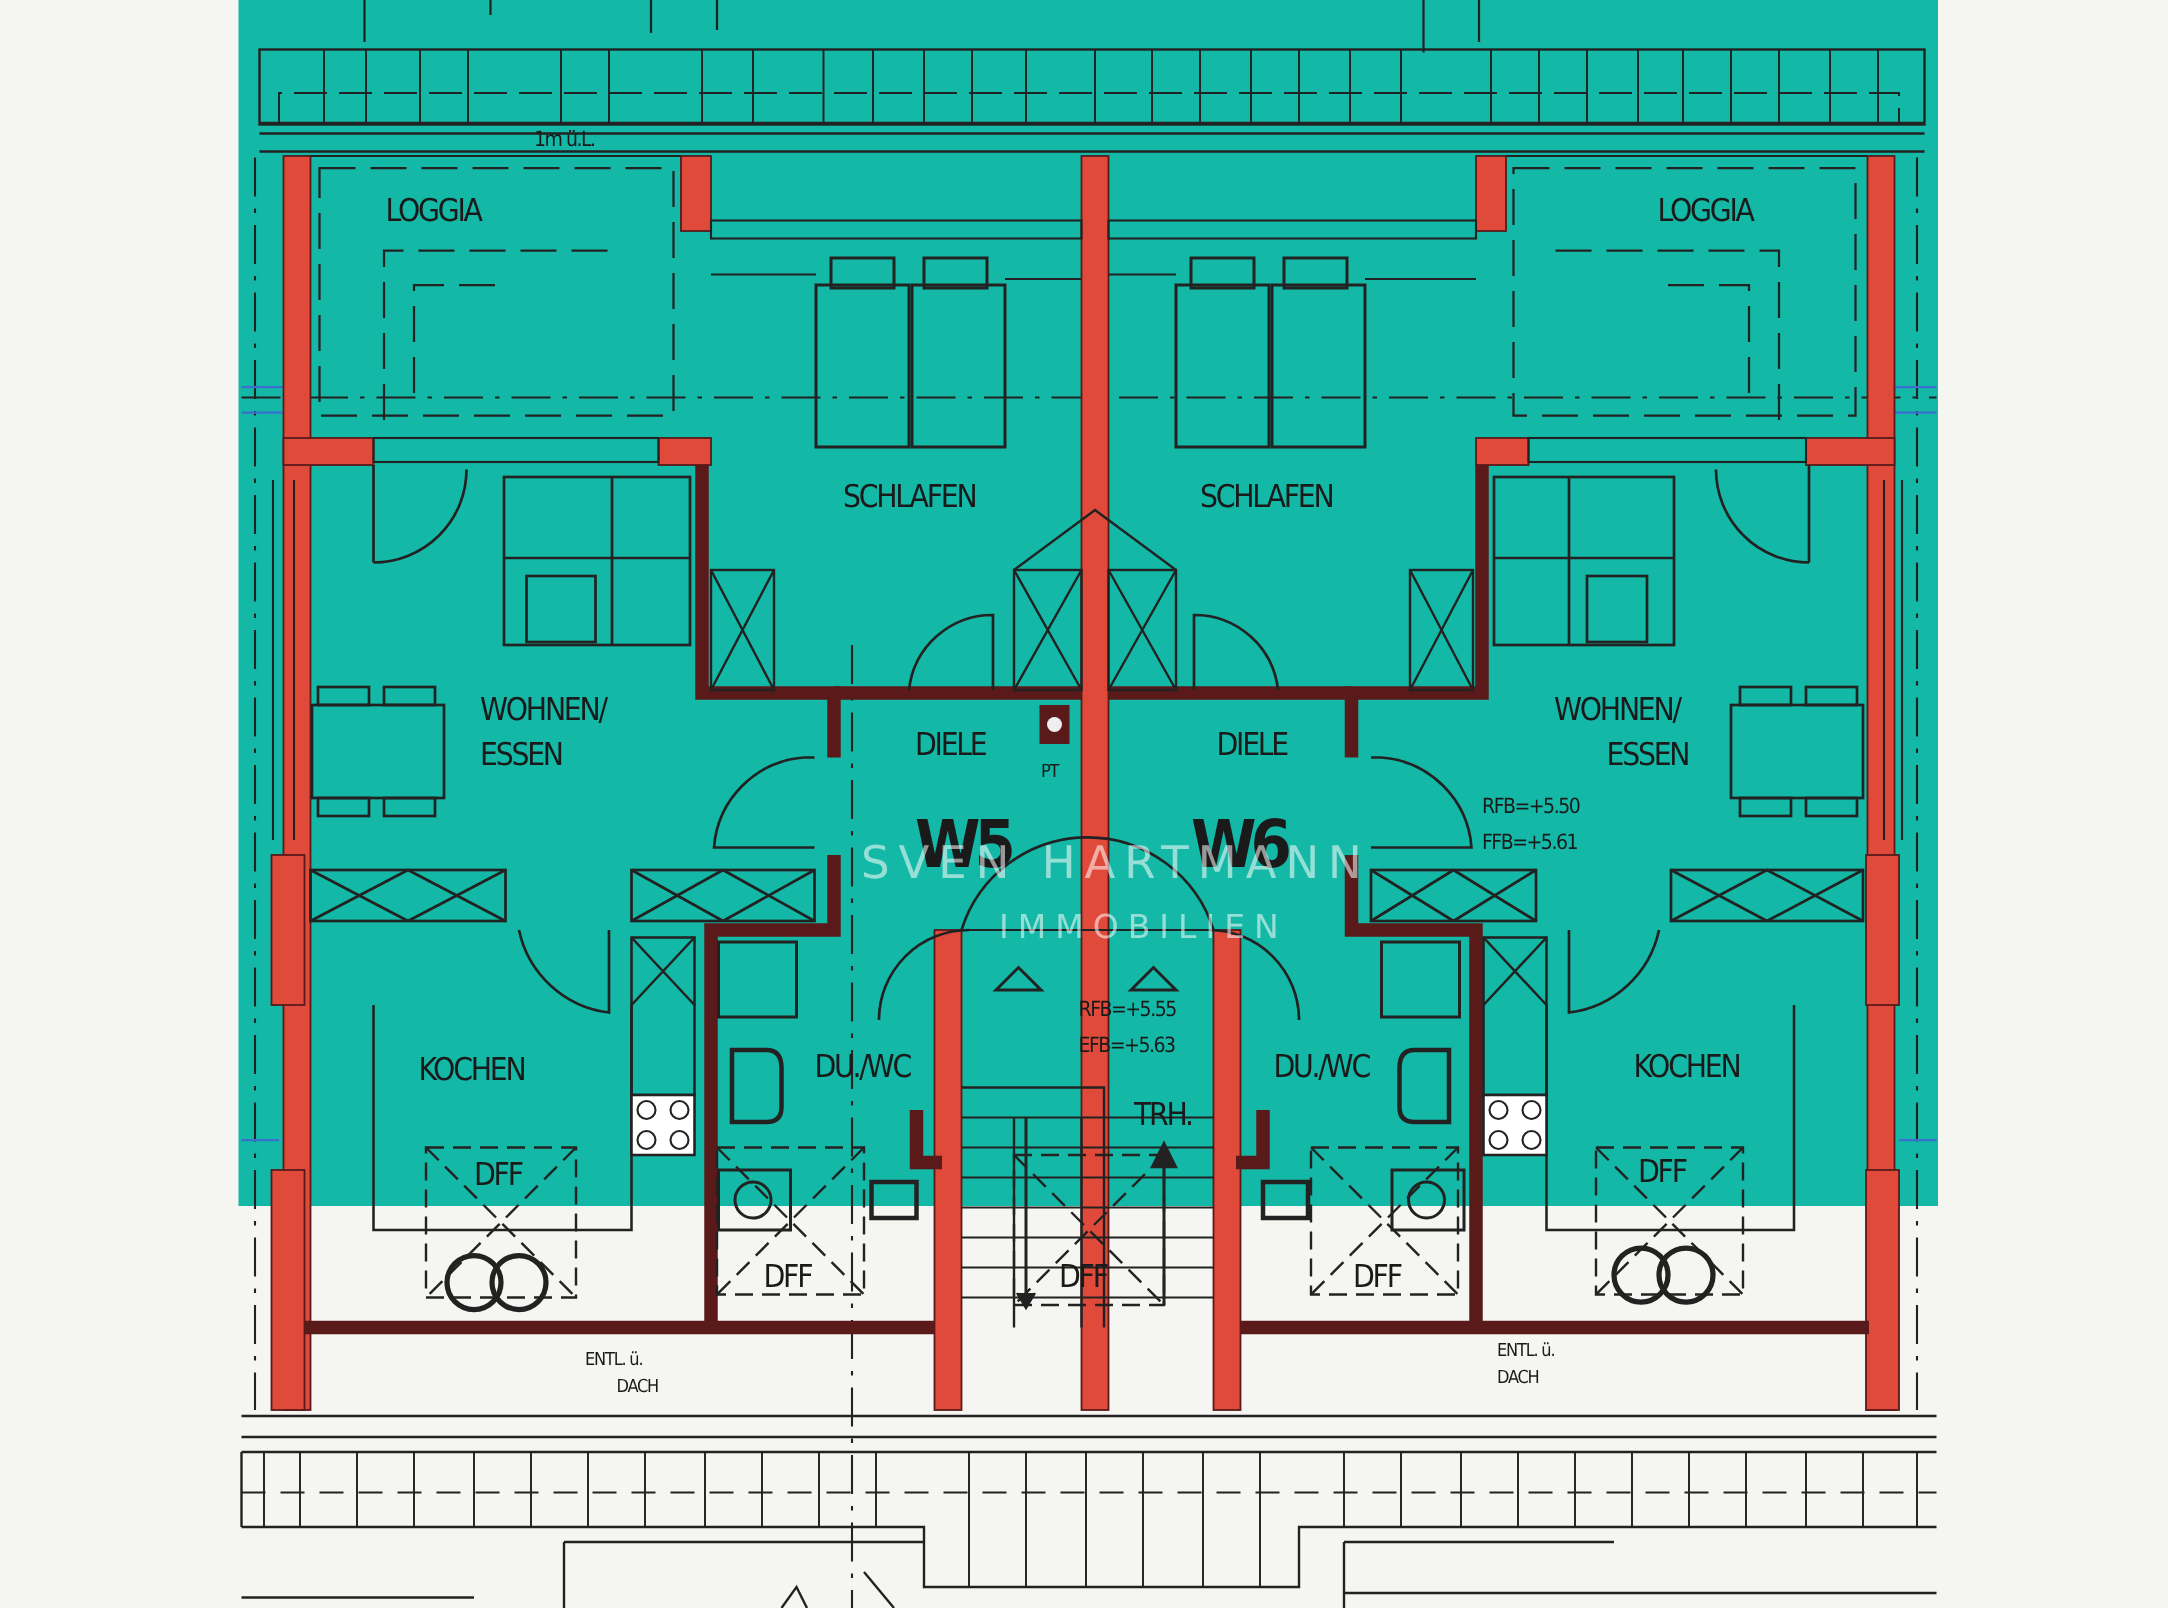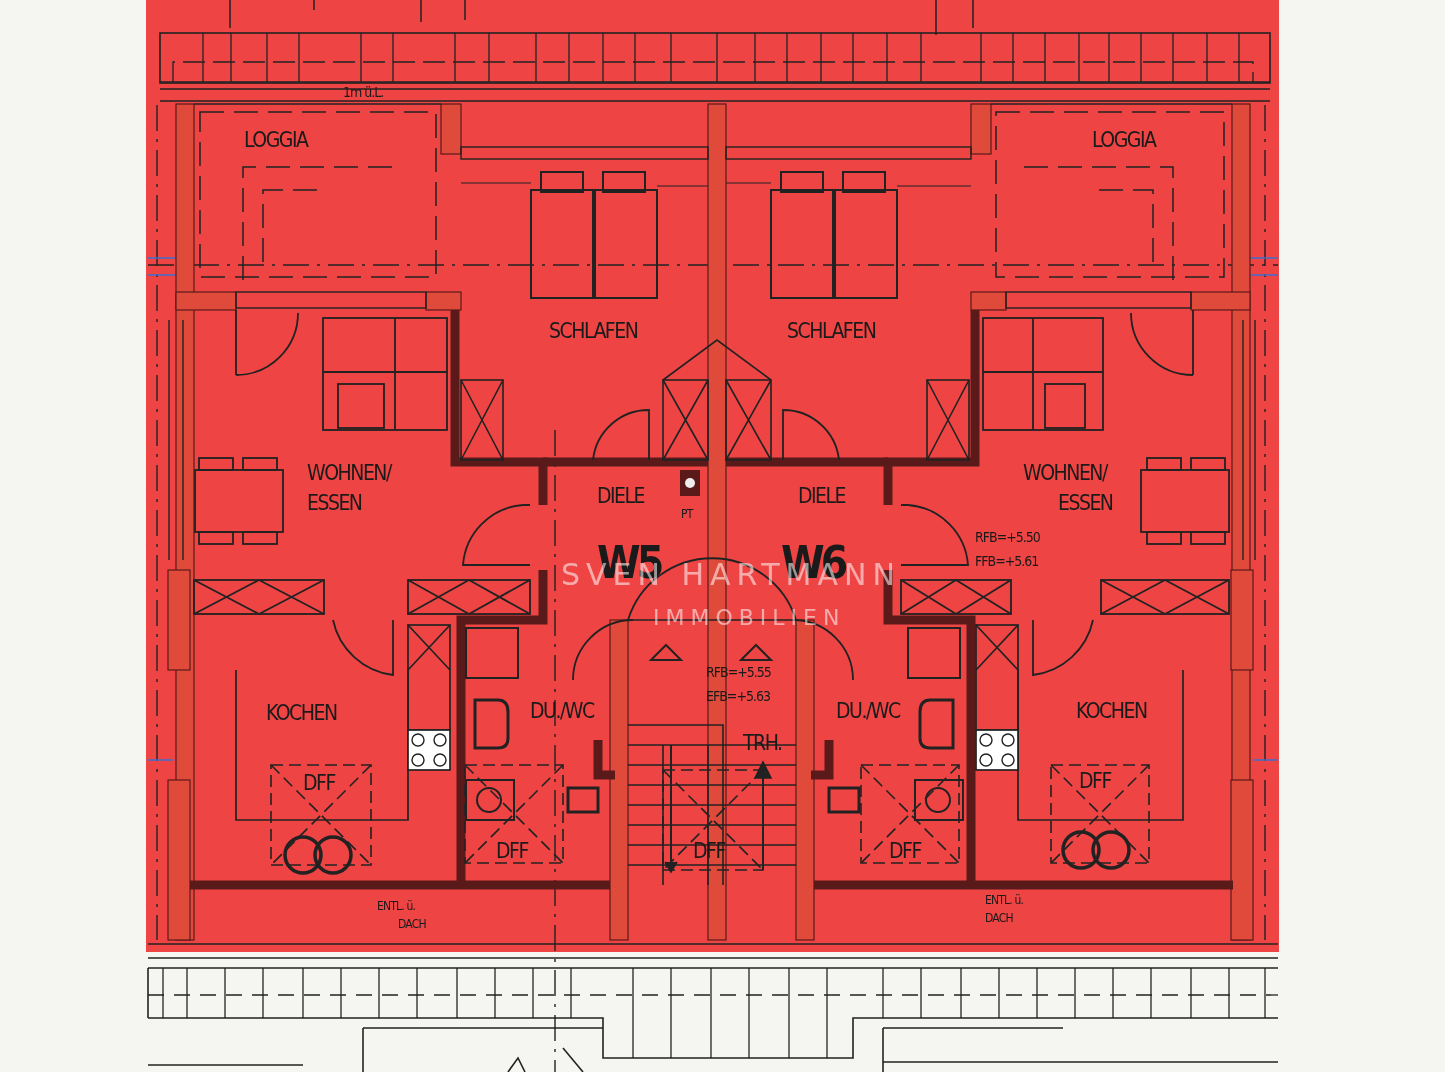--- a/index.html
+++ b/index.html
@@ -3,22 +3,22 @@
 <meta charset="utf-8">
 <style>
   html, body { margin: 0; padding: 0; }
   body {
     width: 1445px; height: 1072px; overflow: hidden;
     background: #f5f5f2;
     font-family: "Liberation Sans", sans-serif;
     position: relative;
   }
   #plan-sheet {
-    position: absolute; left: 146px; top: 0; width: 1133px; height: 952px;
-    background: #ef4444;
+    position: absolute; left: 159px; top: 0; width: 1133px; height: 804px;
+    background: #14b8a6;
   }
   svg { position: absolute; left: 0; top: 0; }
   .lbl {
     font-family: "DejaVu Sans Condensed", "DejaVu Sans", sans-serif;
     fill: #1a1a1a; font-stretch: condensed;
   }
   .room { font-size: 21px; letter-spacing: -1.5px; }
   .unit { font-size: 44px; font-weight: bold; letter-spacing: -4px; }
   .small { font-size: 14px; letter-spacing: -1px; }
   .mini { font-size: 12px; letter-spacing: -0.8px; }

